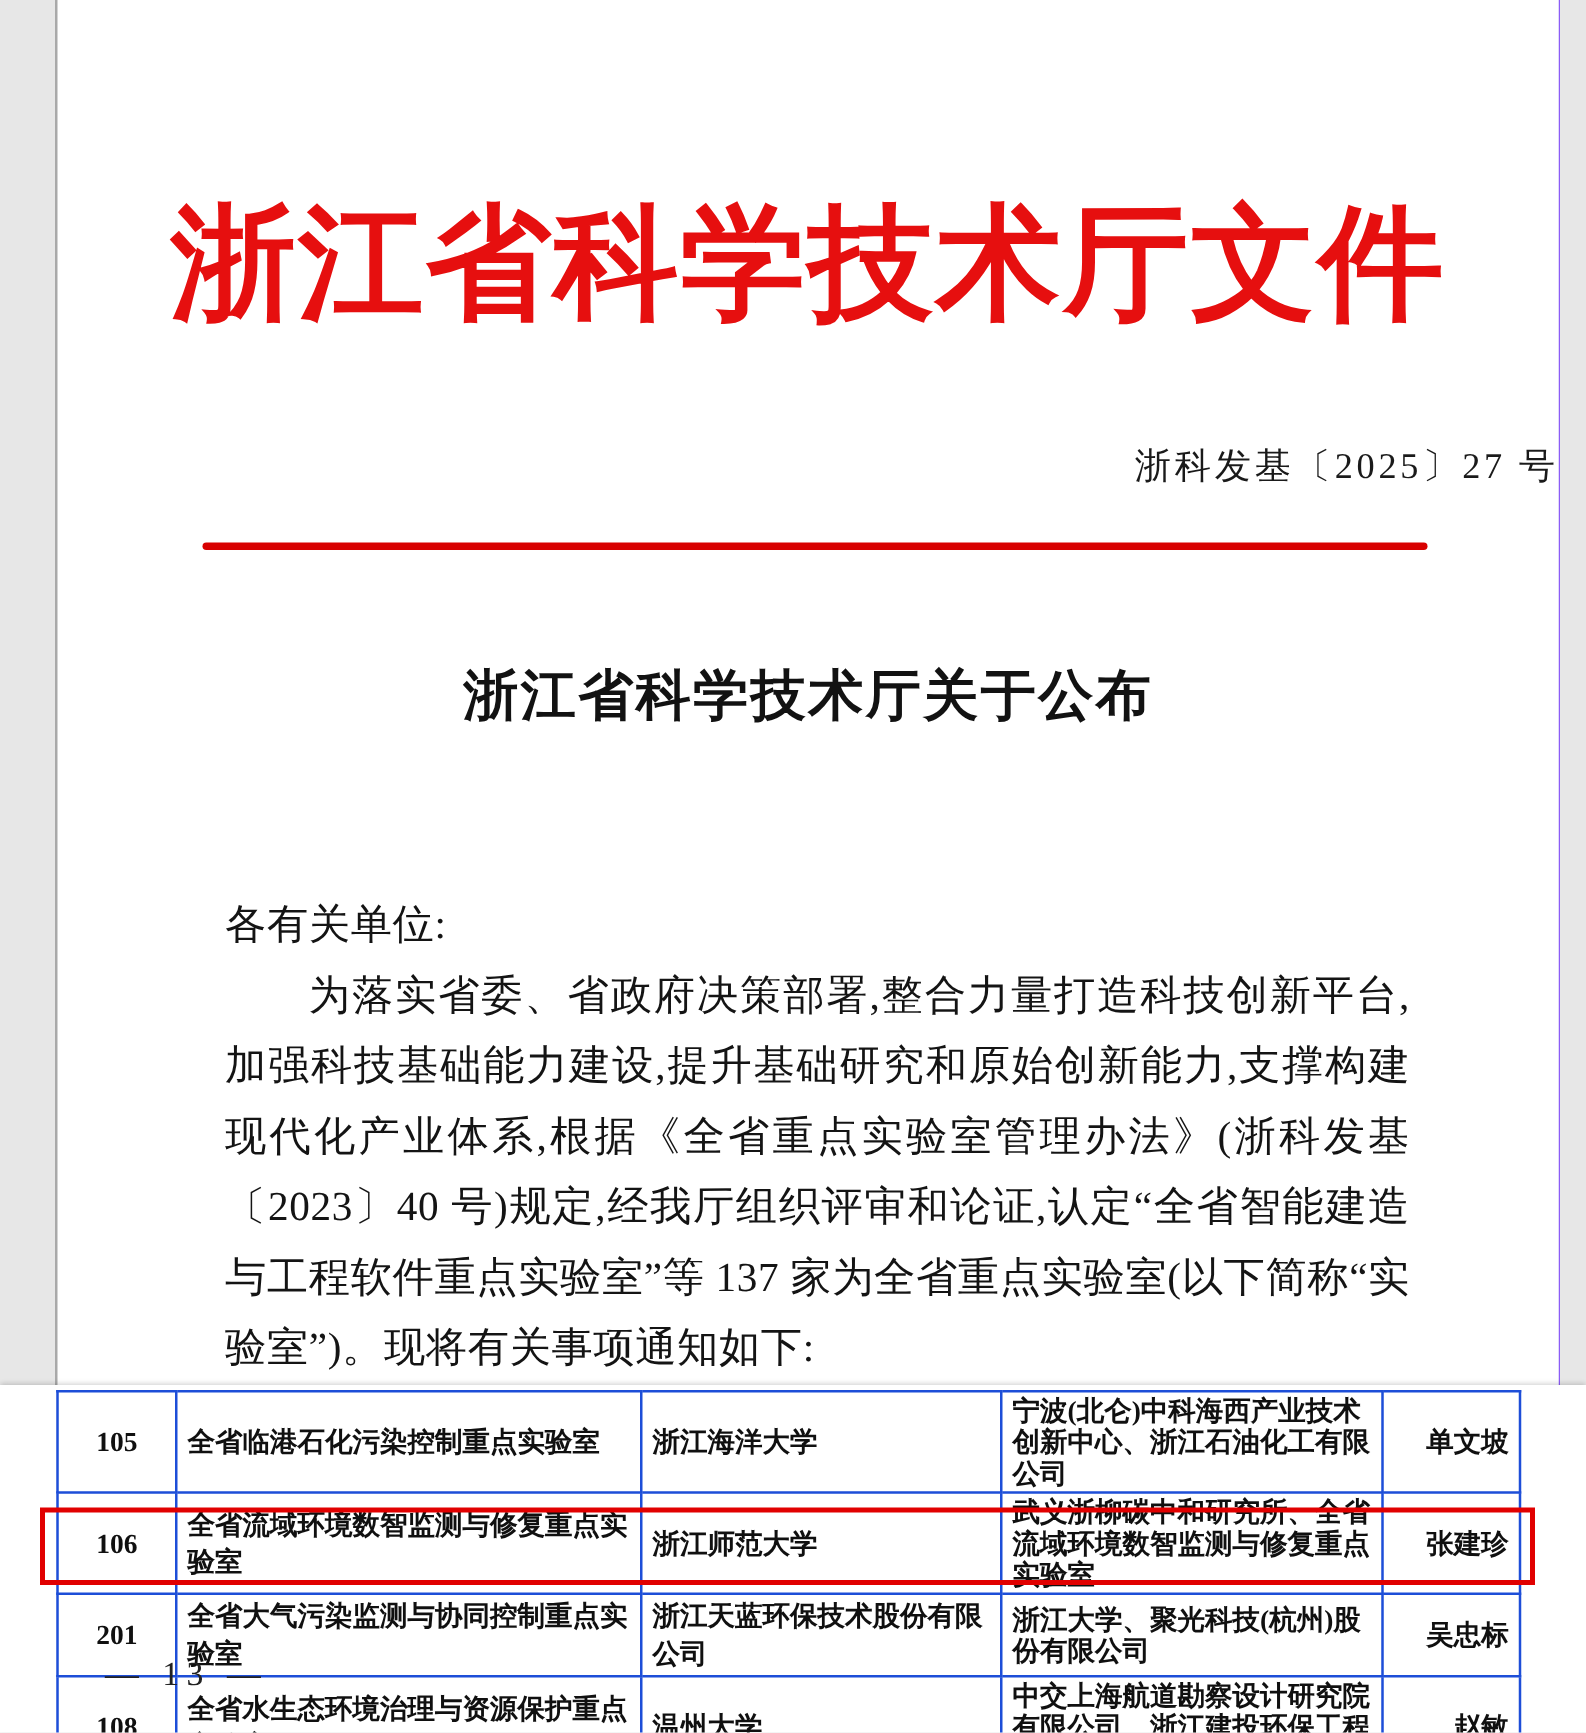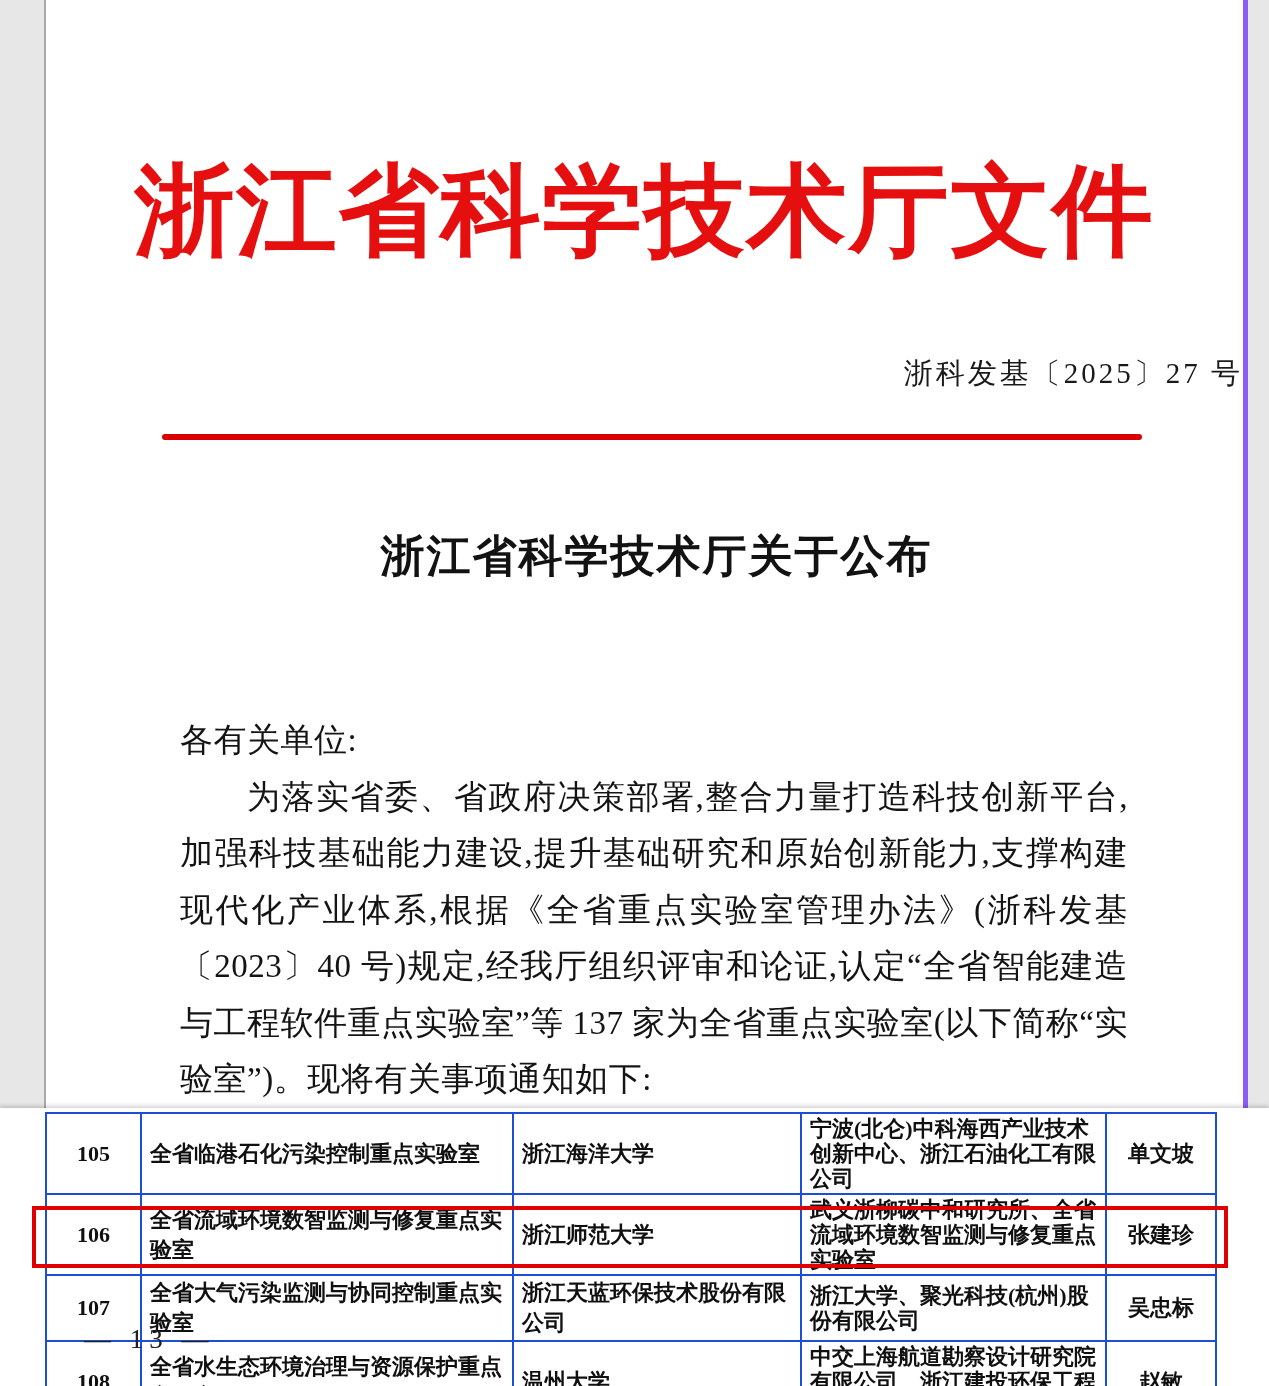--- a/index.html
+++ b/index.html
@@ -9,21 +9,21 @@
     font-family:"Liberation Serif","DejaVu Serif",serif;
     position:relative;overflow:hidden;
   }
   .canvas{position:relative;width:1269px;height:1386px;}
 
   
   .page-top{
     position:absolute;left:44px;top:0;width:1204px;height:1110px;
     background:#ffffff;
     border-left:2px solid #a9a9a9;
-    border-right:5px solid #8b5cf6;
+    border-right:1px solid #8b5cf6;
     box-sizing:border-box;
   }
   .letterhead{
     position:absolute;left:0;top:146px;width:100%;
     text-align:center;
     font-size:100px;line-height:1.32;
     font-weight:bold;
     color:#e60f0f;
     letter-spacing:2px;
     white-space:nowrap;
@@ -33,21 +33,21 @@
     text-align:right;
     font-size:29px;line-height:42px;
     color:#1a1a1a;
     letter-spacing:3px;
   }
   .red-rule{
     position:absolute;left:116px;top:434px;width:980px;height:6px;
     background:#d80000;border-radius:3px;
   }
   .notice-title{
-    position:absolute;left:12px;top:520px;width:100%;
+    position:absolute;left:0;top:520px;width:100%;
     text-align:center;
     font-size:44px;line-height:74px;
     font-weight:bold;color:#121212;
     letter-spacing:2px;
   }
   .body-block{
     position:absolute;left:134px;top:712px;width:948px;
     font-size:33px;line-height:56.5px;
     color:#141414;
     text-align:justify;
@@ -74,21 +74,21 @@
     vertical-align:middle;
     font-size:22px;
     font-weight:600;
     padding:2px 8px;
     overflow:hidden;
   }
   td.c-no{text-align:center;padding:2px 0;}
   td.c-lab{text-align:left;padding-left:20px;margin-left:40px;}
   td.c-host{text-align:left;padding-left:13px;}
   td.c-partners{text-align:left;font-size:20px;line-height:25px;padding:3px 10px;}
-  td.c-director{text-align:center;padding:2px 2px;}
+  td.c-director{text-align:right;padding:2px 2px;}
 
   .highlight-box{
     position:absolute;left:32px;top:1206px;width:1196px;height:62px;
     border:4px solid #e10000;
     box-sizing:border-box;
     pointer-events:none;
     z-index:6;
   }
   .page-number{
     position:absolute;left:84px;top:1324px;
@@ -138,21 +138,21 @@
         <td class="c-director">单文坡</td>
       </tr>
       <tr style="height:47px">
         <td class="c-no">106</td>
         <td class="c-lab">全省流域环境数智监测与修复重点实验室</td>
         <td class="c-host">浙江师范大学</td>
         <td class="c-partners">武义浙柳碳中和研究所、全省流域环境数智监测与修复重点实验室</td>
         <td class="c-director">张建珍</td>
       </tr>
       <tr style="height:52px">
-        <td class="c-no">107</td>
+        <td class="c-no">201</td>
         <td class="c-lab">全省大气污染监测与协同控制重点实验室</td>
         <td class="c-host">浙江天蓝环保技术股份有限公司</td>
         <td class="c-partners">浙江大学、聚光科技(杭州)股份有限公司</td>
         <td class="c-director">吴忠标</td>
       </tr>
       <tr style="height:47px">
         <td class="c-no">108</td>
         <td class="c-lab">全省水生态环境治理与资源保护重点实验室</td>
         <td class="c-host">温州大学</td>
         <td class="c-partners">中交上海航道勘察设计研究院有限公司、浙江建投环保工程有限公司</td>

